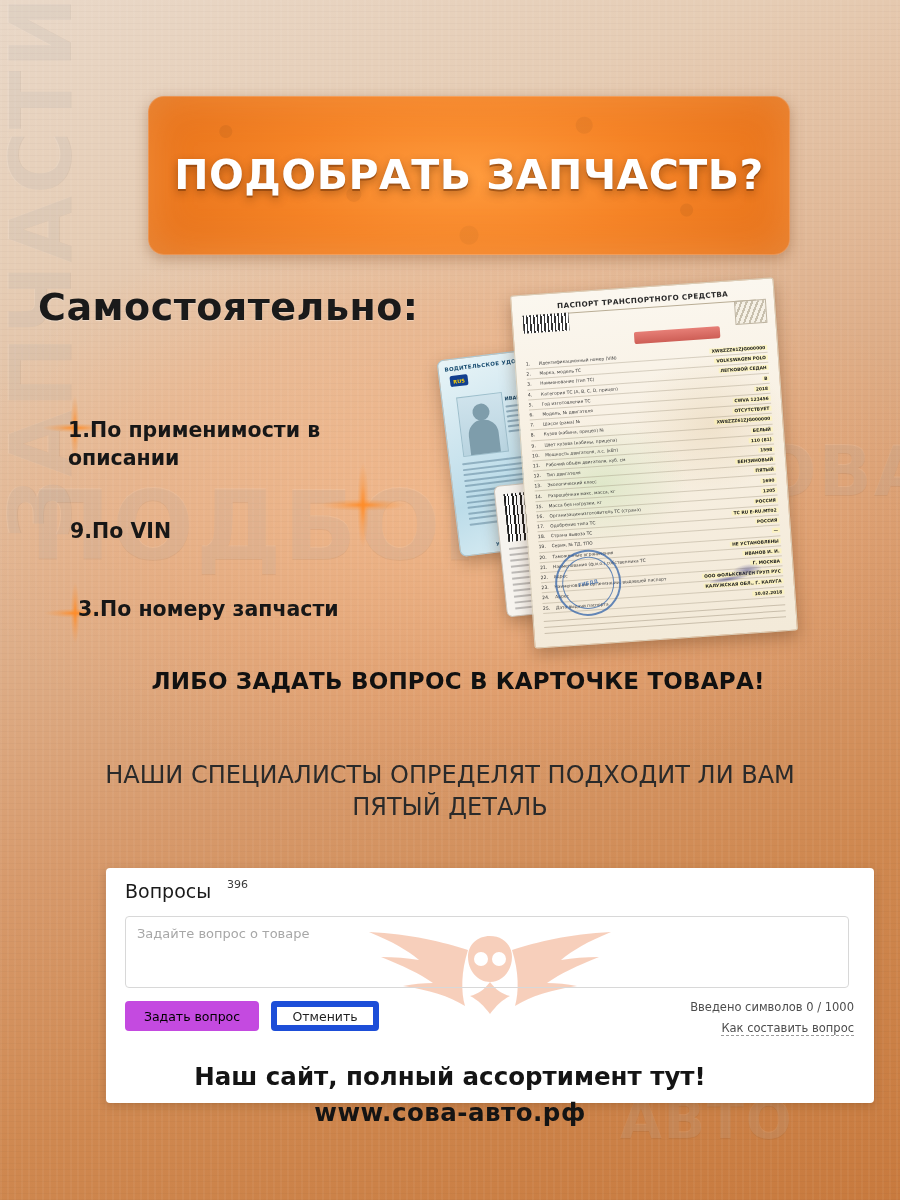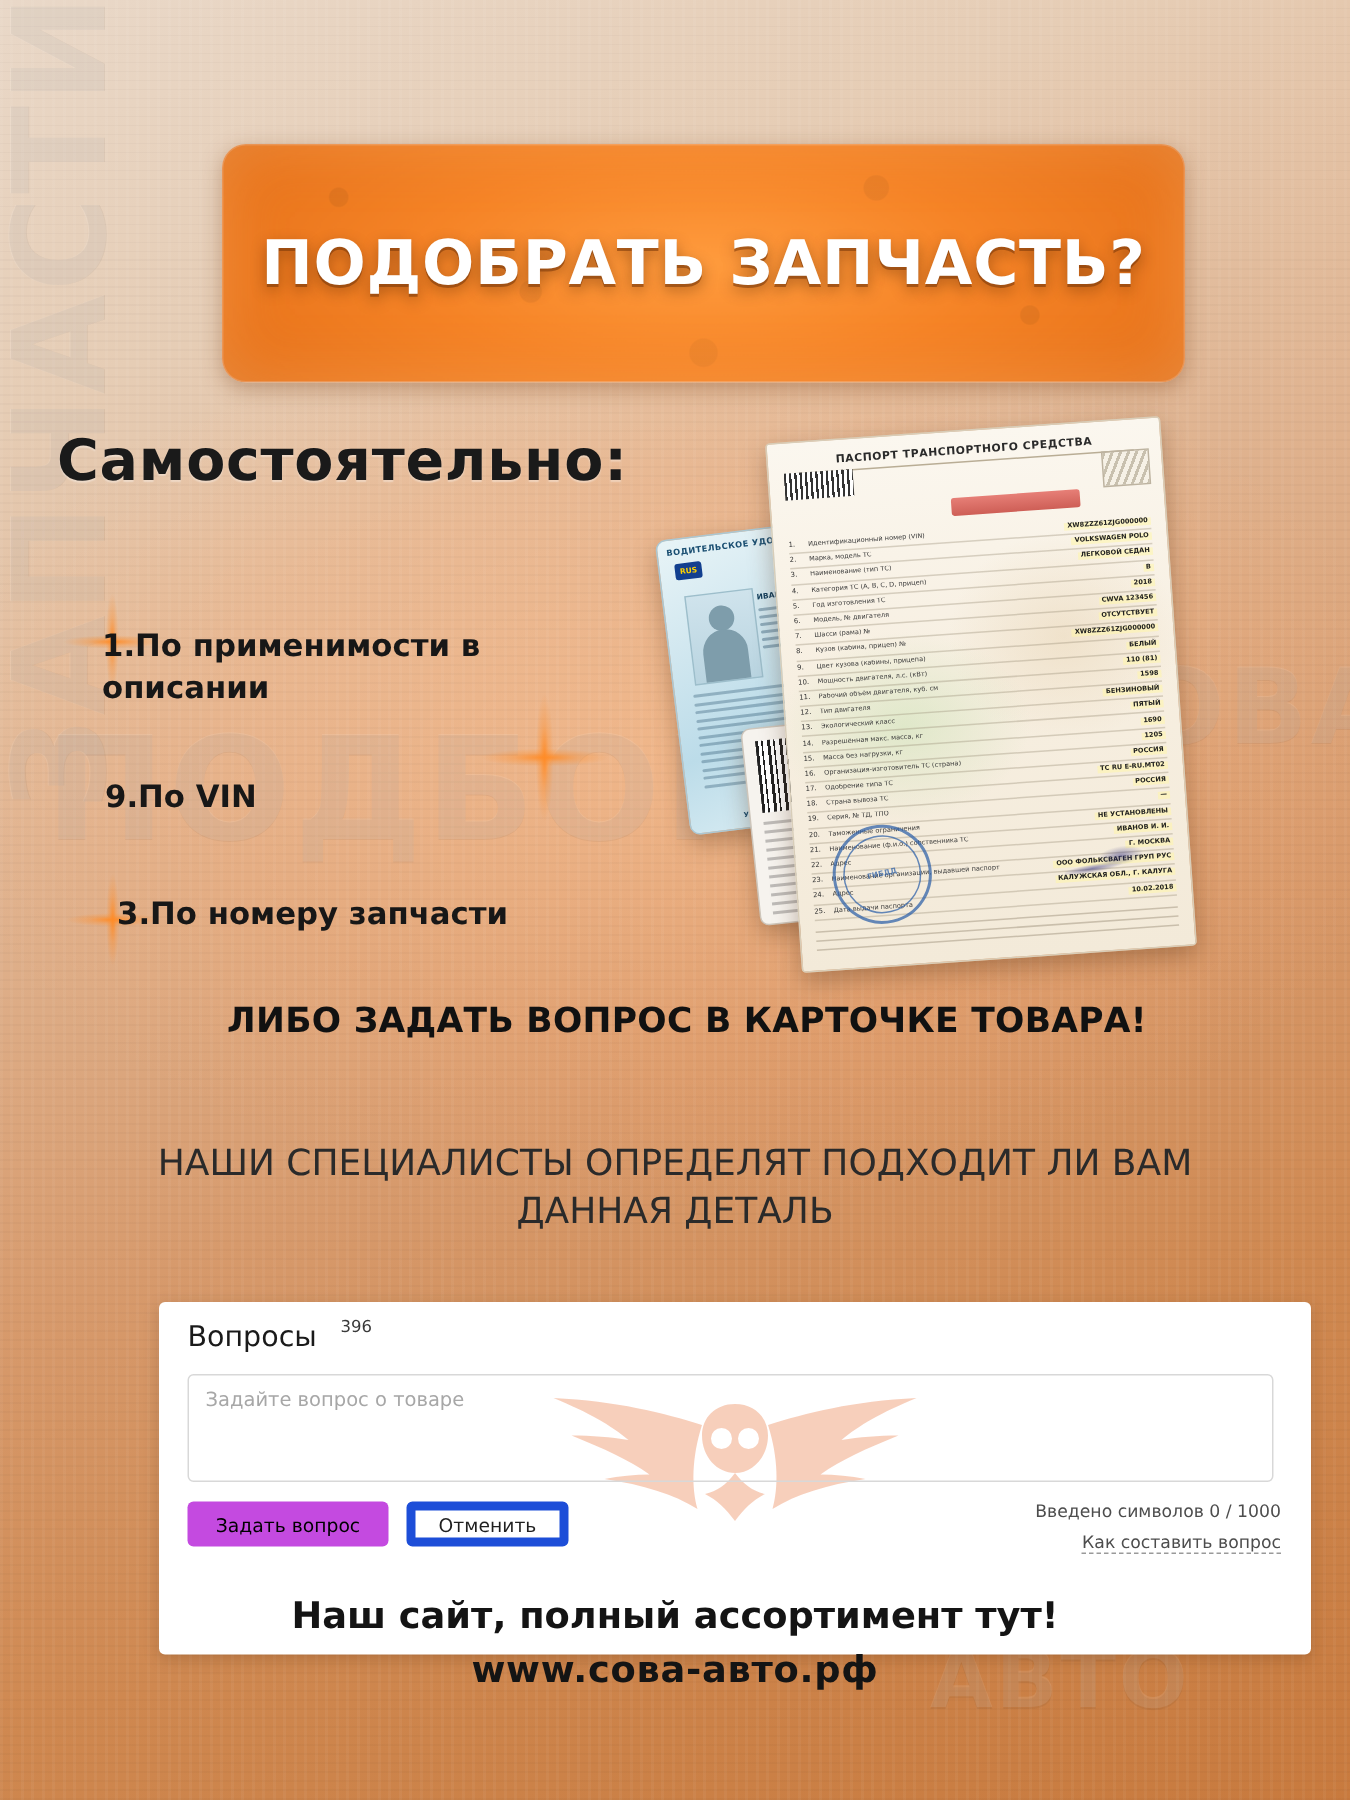--- a/index.html
+++ b/index.html
@@ -789,21 +789,21 @@
         <i></i>
           <i></i>
           <i></i>
       </div>
     </div>
   </div>
 
   <div class="cta-main">ЛИБО ЗАДАТЬ ВОПРОС В КАРТОЧКЕ ТОВАРА!</div>
   <div class="cta-sub">
     <div>НАШИ СПЕЦИАЛИСТЫ ОПРЕДЕЛЯТ ПОДХОДИТ ЛИ ВАМ</div>
-    <div>ДАННАЯ ДЕТАЛЬ</div>
+    <div>ПЯТЫЙ ДЕТАЛЬ</div>
   </div>
 
   <div class="widget">
 
     <svg class="widget-owl" width="330" height="96" viewBox="0 0 330 96">
       <g fill="#f0a07a">
         <path d="M165 16c-13 0-22 9-22 21 0 14 10 25 22 25s22-11 22-25c0-12-9-21-22-21zm-9 16a7 7 0 110 14 7 7 0 010-14zm18 0a7 7 0 110 14 7 7 0 010-14z"></path>
         <path d="M143 30C118 22 86 14 44 12c24 10 38 18 50 28-12-2-24-3-38-3 22 9 38 16 52 26-10 0-20 1-30 3 26 4 46 10 62 20-4-14-4-34 3-56z"></path>
         <path d="M187 30c25-8 57-16 99-18-24 10-38 18-50 28 12-2 24-3 38-3-22 9-38 16-52 26 10 0 20 1 30 3-26 4-46 10-62 20 4-14 4-34-3-56z"></path>
         <path d="M165 62c-6 8-12 12-20 14 8 4 14 10 20 18 6-8 12-14 20-18-8-2-14-6-20-14z"></path>

